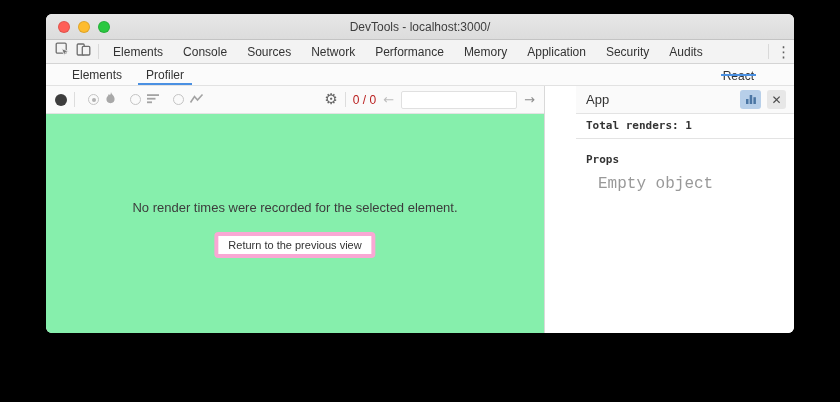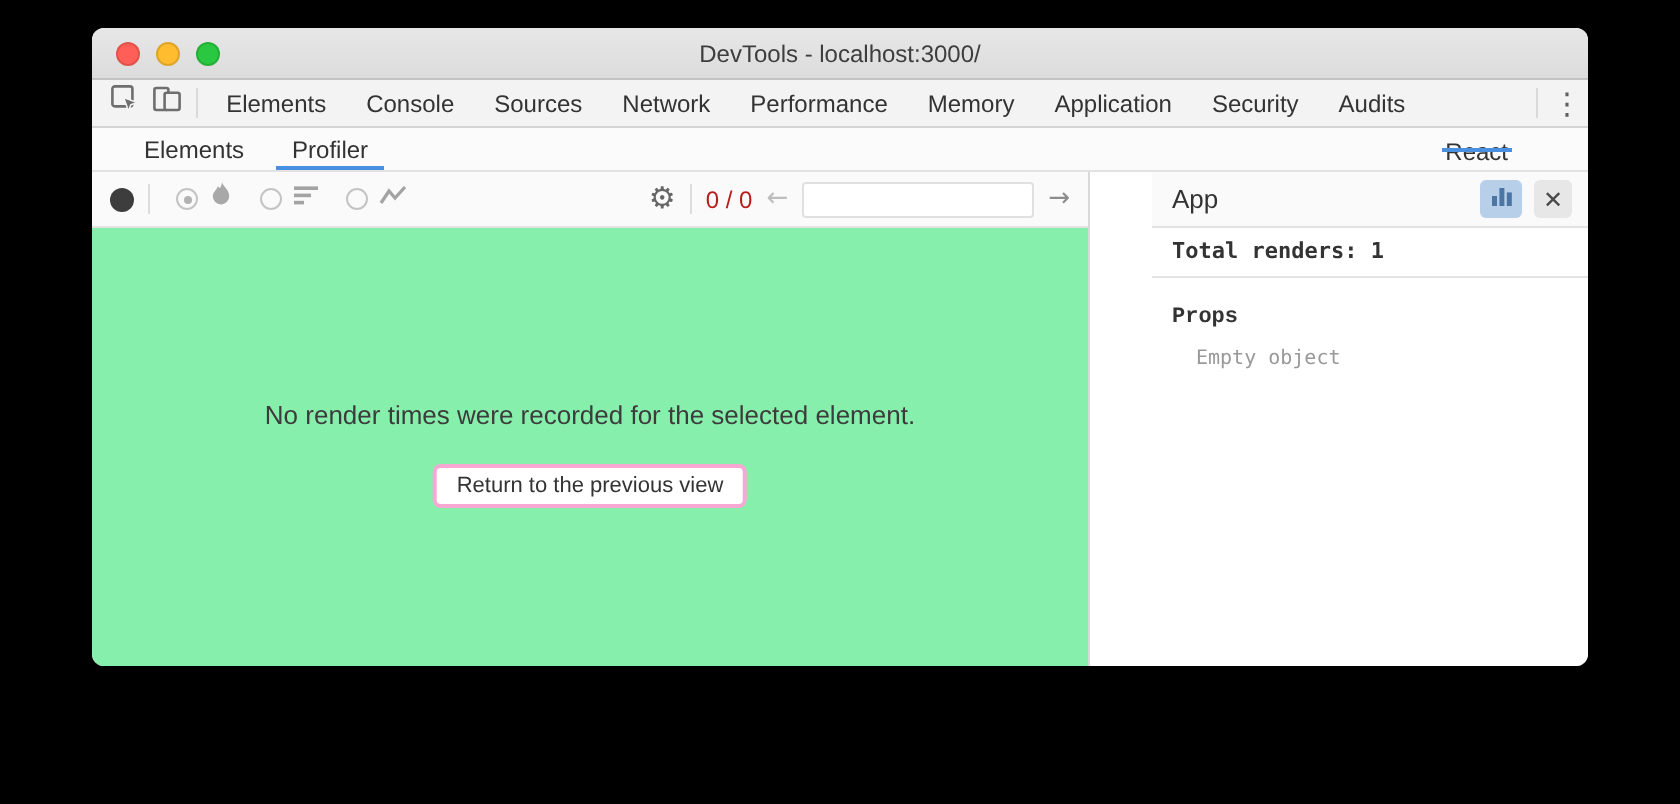--- a/index.html
+++ b/index.html
@@ -73,37 +73,37 @@
   .nav-arrow.disabled { color:#bdbdbd; }
   .search-input { width:116px; height:18px; border:1px solid #e0e0e0; background:#fff;
                   border-radius:2px; font-size:11px; padding:0 4px; outline:none; }
 
   
   .main-area { position:relative; flex:1; background:#86efac; }
   .empty-message { position:absolute; top:86px; width:100%; text-align:center;
                    font-size:13px; color:#3c3c3c; }
   .return-btn { position:absolute; top:118px; left:50%; transform:translateX(-50%);
                 font-size:11px; color:#333; background:#fff;
-                border:2px solid #f9a8d4; border-radius:4px; padding:3px 10px;
+                border:4px solid #f9a8d4; border-radius:4px; padding:3px 10px;
                 white-space:nowrap; }
 
   
   .panel-header { height:28px; background:#fafafa; border-bottom:1px solid #e3e3e3;
                   display:flex; align-items:center; padding:0 8px 0 10px; gap:6px; }
   .panel-title { font-size:13px; color:#333; flex:1; }
   .chart-toggle { width:21px; height:19px; background:#b7cfe9; border-radius:3px;
                   display:flex; align-items:center; justify-content:center; }
   .panel-close { width:19px; height:19px; border-radius:3px; background:#e7e7e7;
                  display:flex; align-items:center; justify-content:center;
                  font-size:12px; color:#4a4a4a; }
   .panel-body { flex:1; background:#fff; font-family:"DejaVu Sans Mono", monospace; }
   .renders-row { padding:5px 10px 6px; border-bottom:1px solid #e3e3e3;
                  font-size:11px; font-weight:bold; color:#333; }
-  .props-label { padding:14px 10px 0; font-size:11px; font-weight:bold; color:#333;font-family:Liberation Mono, monospace; }
-  .props-value { padding:9px 10px 0 22px; font-size:10px; color:#999; }
+  .props-label { padding:14px 10px 0; font-size:11px; font-weight:bold; color:#333; }
+  .props-value { padding:9px 10px 0 22px; font-size:16px; color:#999;font-family:Liberation Mono, monospace; }
 </style>
 </head>
 <body>
 
 <div class="window">
 
   <div class="titlebar">
     <div class="traffic">
       <span class="light red"></span>
       <span class="light yellow"></span>

